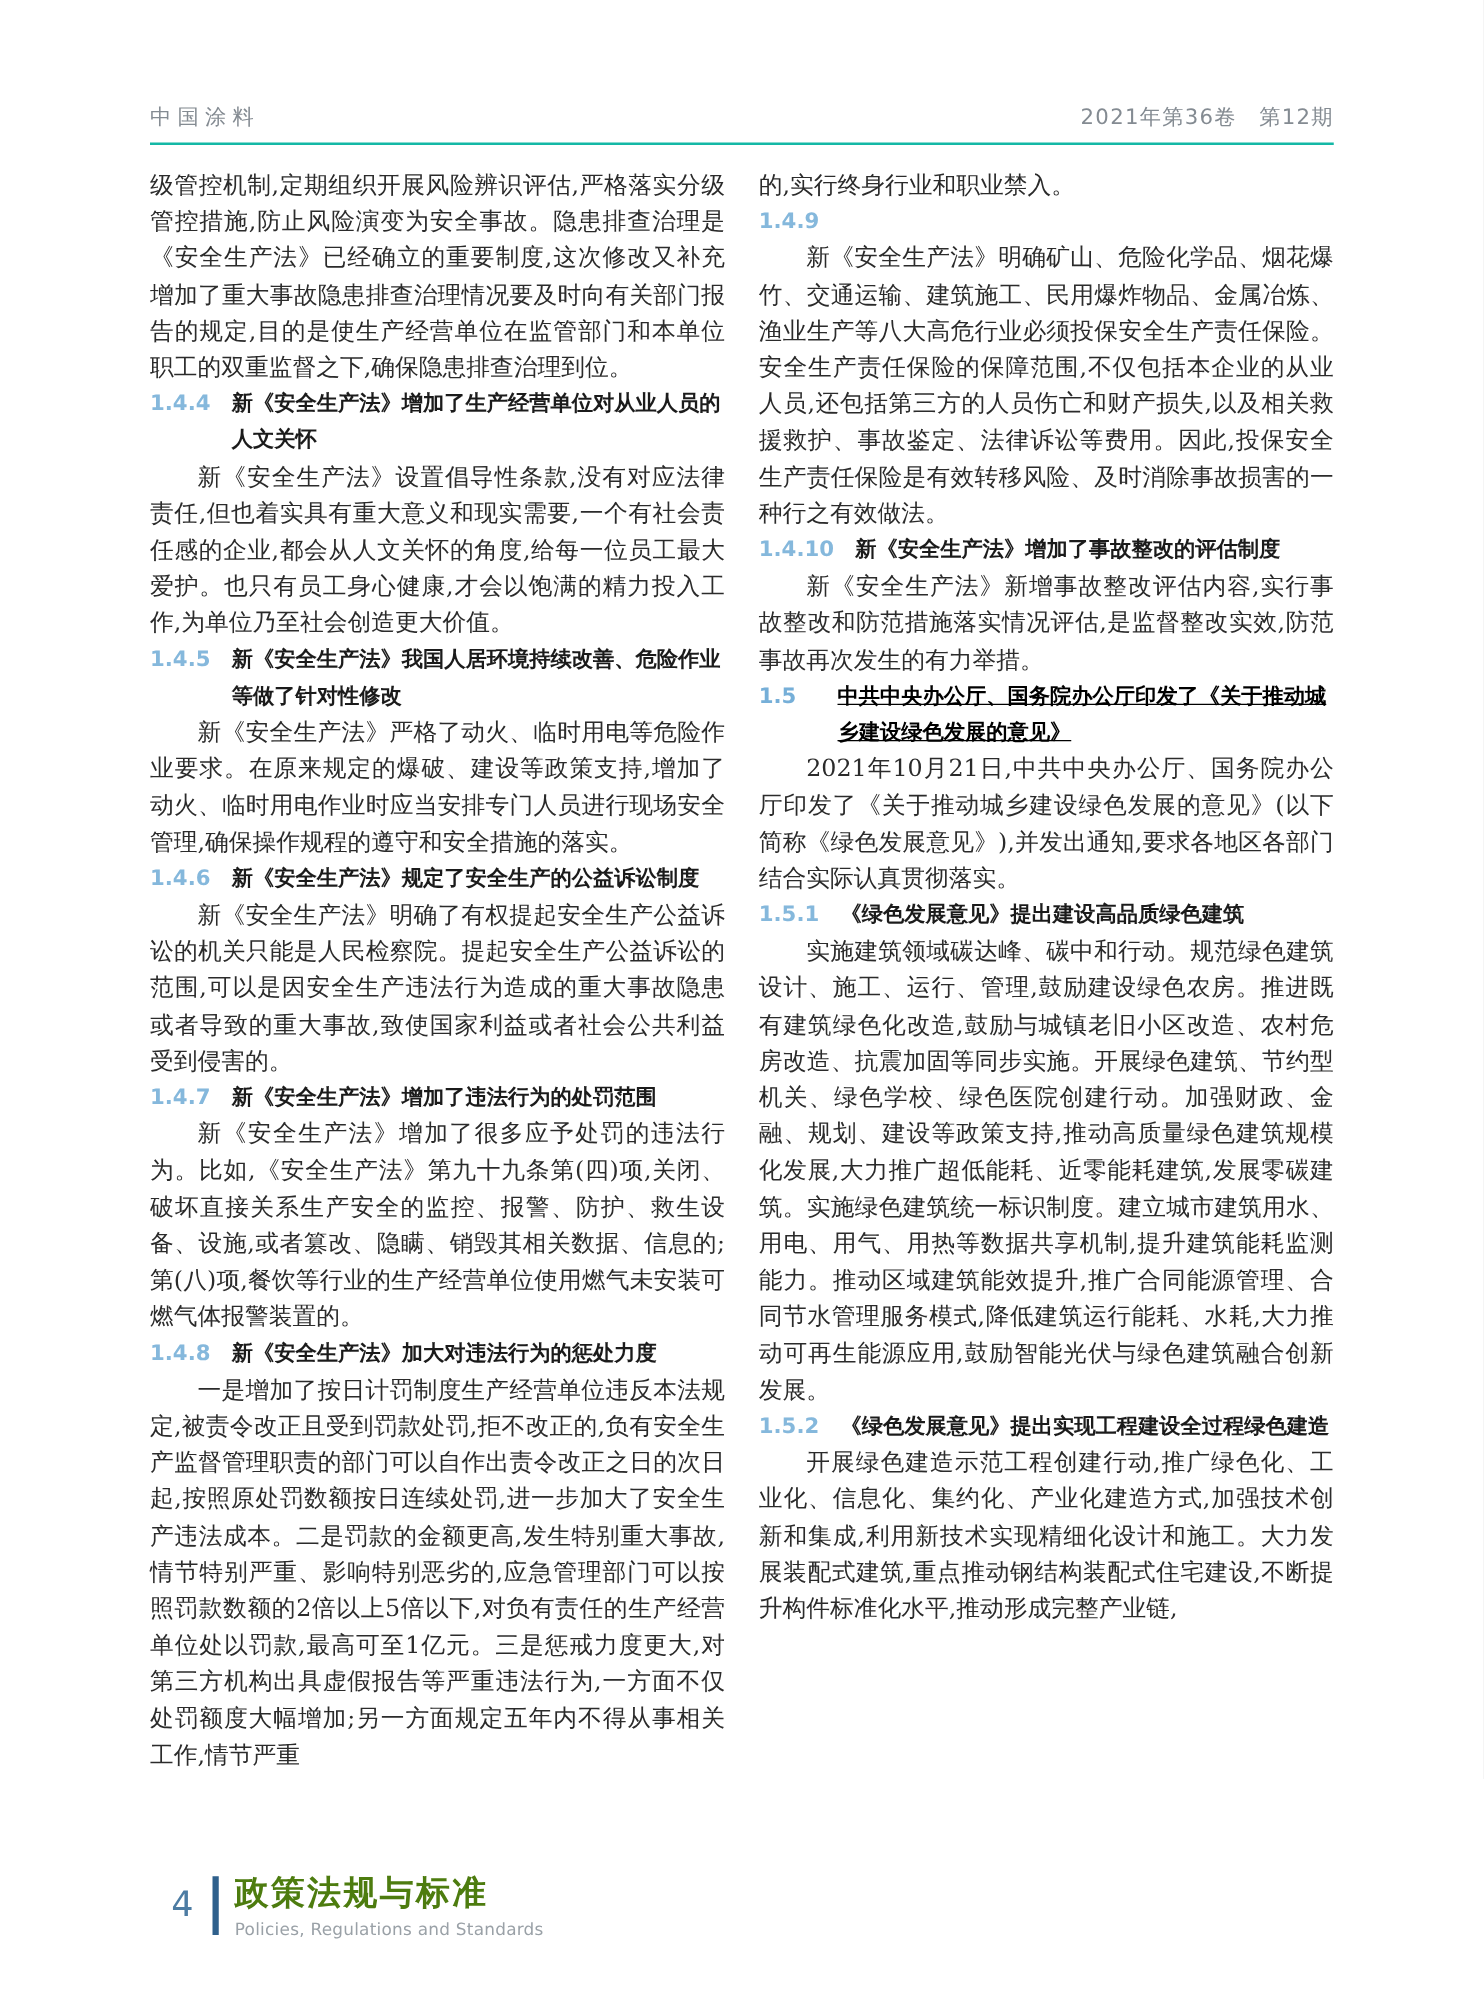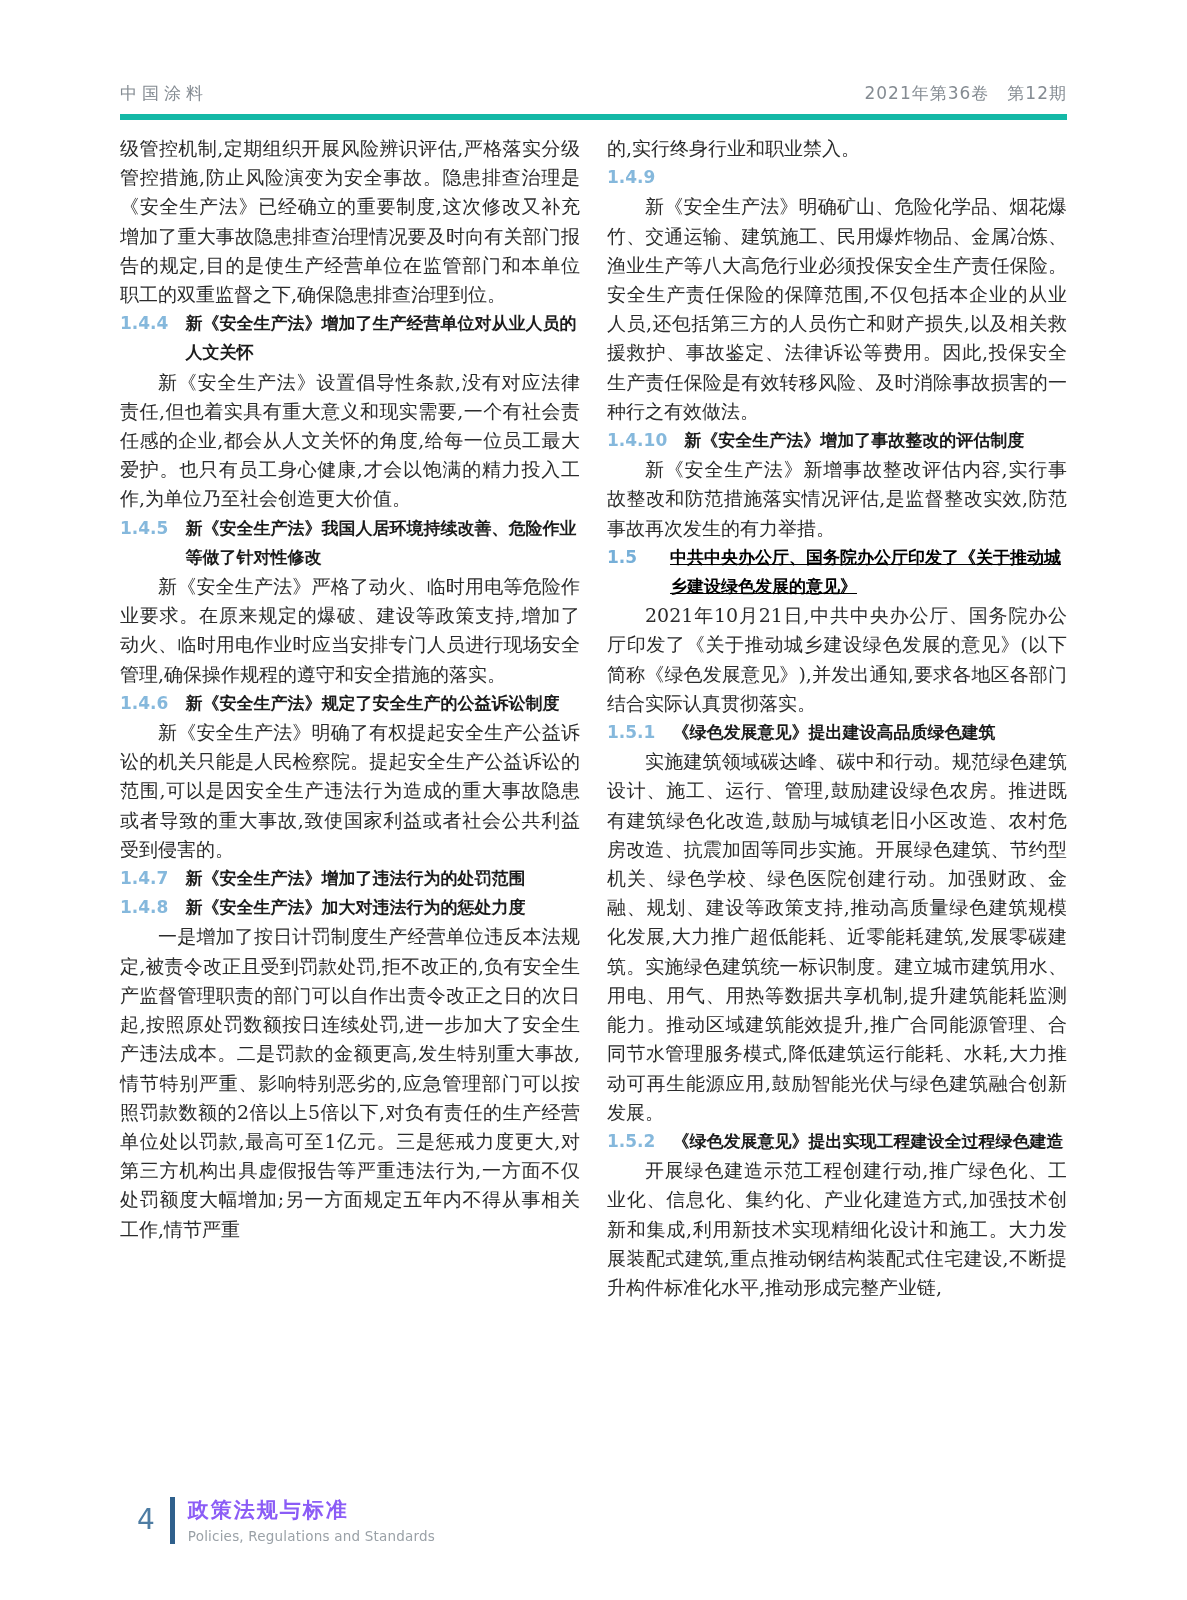--- a/index.html
+++ b/index.html
@@ -5,21 +5,21 @@
   html,body{margin:0;padding:0;background:#e8e8e8;}
   .page{
     position:relative;width:1187px;height:1600px;background:#ffffff;
     margin:0 auto;overflow:hidden;
     font-family:"DejaVu Serif", serif;color:#2b2b2b;
   }
   
   .header{
     position:absolute;top:82px;left:120px;width:947px;
     display:flex;justify-content:space-between;align-items:flex-end;
-    padding-bottom:9px;border-bottom:6px solid #14b8a6;
+    padding-bottom:9px;border-bottom:2px solid #14b8a6;
     font-family:"DejaVu Sans", sans-serif;color:#848b92;font-size:17px;
   }
   .journal{letter-spacing:5px;}
   .issue{letter-spacing:1px;}
   
   .content{
     position:absolute;top:134px;left:120px;width:947px;
     display:flex;gap:27px;justify-content:space-between;
   }
   .col{width:460px;}
@@ -42,21 +42,21 @@
   .heading.blue .num{color:#76afd8;}
   .heading.blue .htext{color:#000000;text-decoration:underline;}
   
   .footer{
     position:absolute;left:137px;top:1496px;
     display:flex;align-items:center;
     font-family:"DejaVu Sans", sans-serif;
   }
   .page-num{color:#4d7ca3;font-size:28px;margin-right:15px;line-height:1;}
   .footer-bar{width:5px;height:47px;background:#2f608c;margin-right:13px;}
-  .sec-zh{font-weight:bold;color:#8b5cf6;font-size:21px;letter-spacing:2px;}
+  .sec-zh{font-weight:bold;color:#4d7c0f;font-size:27px;letter-spacing:2px;}
   .sec-en{color:#9aa1a7;font-size:13.5px;margin-top:4px;letter-spacing:0.2px;}
 </style>
 </head>
 <body>
 
 <div class="page">
 
   <div class="header">
     <span class="journal">中国涂料</span>
     <span class="issue">2021年第36卷　第12期</span>
@@ -78,20 +78,21 @@
       <p class="body">新《安全生产法》严格了动火、临时用电等危险作业要求。在原来规定的爆破、建设等政策支持,增加了动火、临时用电作业时应当安排专门人员进行现场安全管理,确保操作规程的遵守和安全措施的落实。</p>
       <div class="heading">
         <span class="num">1.4.6</span>
         <div class="htext">新《安全生产法》规定了安全生产的公益诉讼制度</div>
       </div>
       <p class="body">新《安全生产法》明确了有权提起安全生产公益诉讼的机关只能是人民检察院。提起安全生产公益诉讼的范围,可以是因安全生产违法行为造成的重大事故隐患或者导致的重大事故,致使国家利益或者社会公共利益受到侵害的。</p>
       <div class="heading">
         <span class="num">1.4.7</span>
         <div class="htext">新《安全生产法》增加了违法行为的处罚范围</div>
       </div>
+      <p class="body">新《安全生产法》增加了很多应予处罚的违法行为。比如,《安全生产法》第九十九条第(四)项,关闭、破坏直接关系生产安全的监控、报警、防护、救生设备、设施,或者篡改、隐瞒、销毁其相关数据、信息的;第(八)项,餐饮等行业的生产经营单位使用燃气未安装可燃气体报警装置的。</p>
       <div class="heading">
         <span class="num">1.4.8</span>
         <div class="htext">新《安全生产法》加大对违法行为的惩处力度</div>
       </div>
       <p class="body">一是增加了按日计罚制度生产经营单位违反本法规定,被责令改正且受到罚款处罚,拒不改正的,负有安全生产监督管理职责的部门可以自作出责令改正之日的次日起,按照原处罚数额按日连续处罚,进一步加大了安全生产违法成本。二是罚款的金额更高,发生特别重大事故,情节特别严重、影响特别恶劣的,应急管理部门可以按照罚款数额的2倍以上5倍以下,对负有责任的生产经营单位处以罚款,最高可至1亿元。三是惩戒力度更大,对第三方机构出具虚假报告等严重违法行为,一方面不仅处罚额度大幅增加;另一方面规定五年内不得从事相关工作,情节严重</p>
     </div>
 
     <div class="col">
       <p class="body cont">的,实行终身行业和职业禁入。</p>
       <div class="heading">

